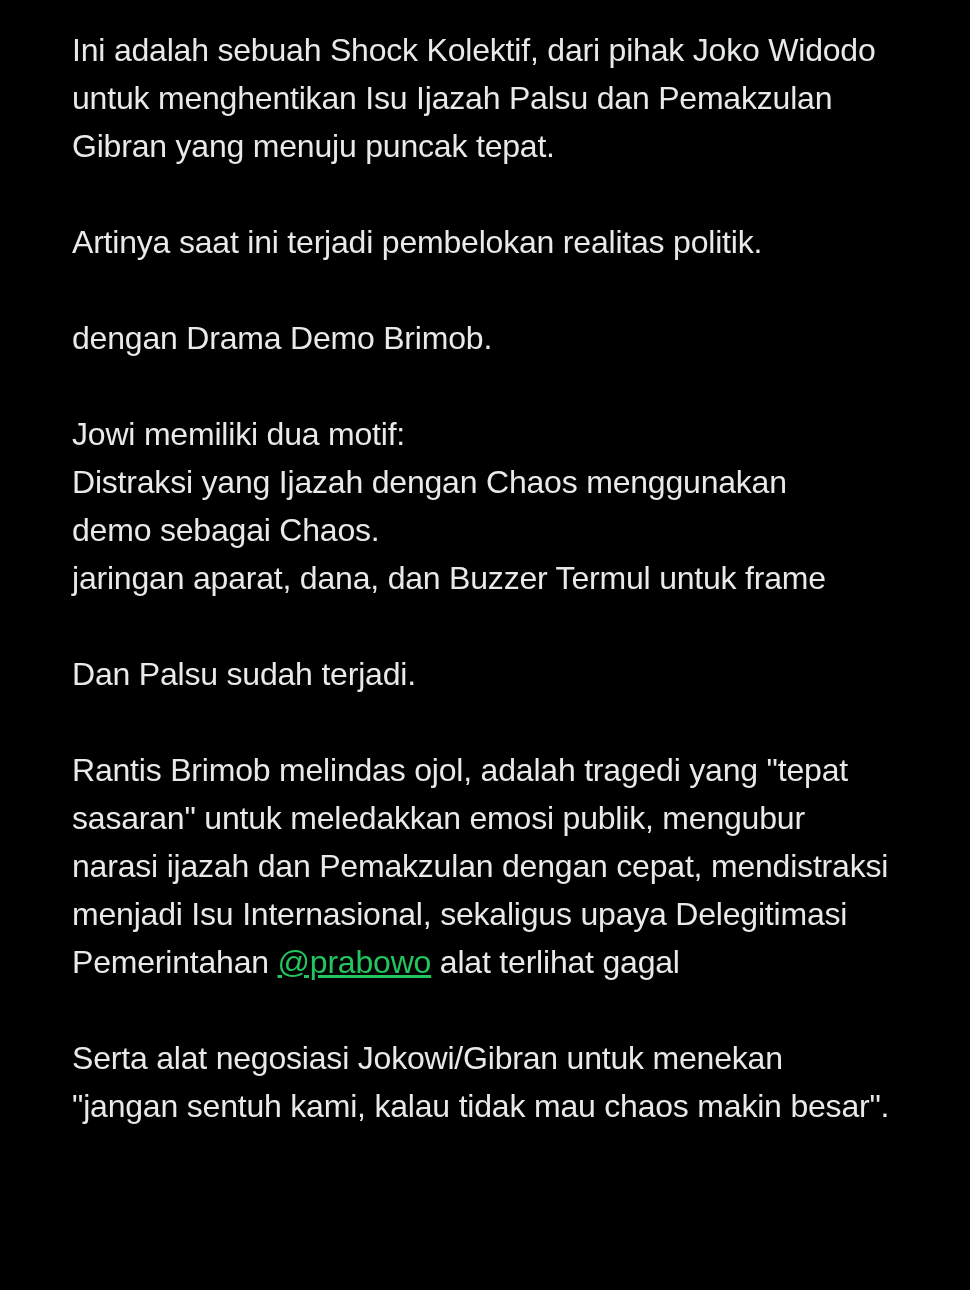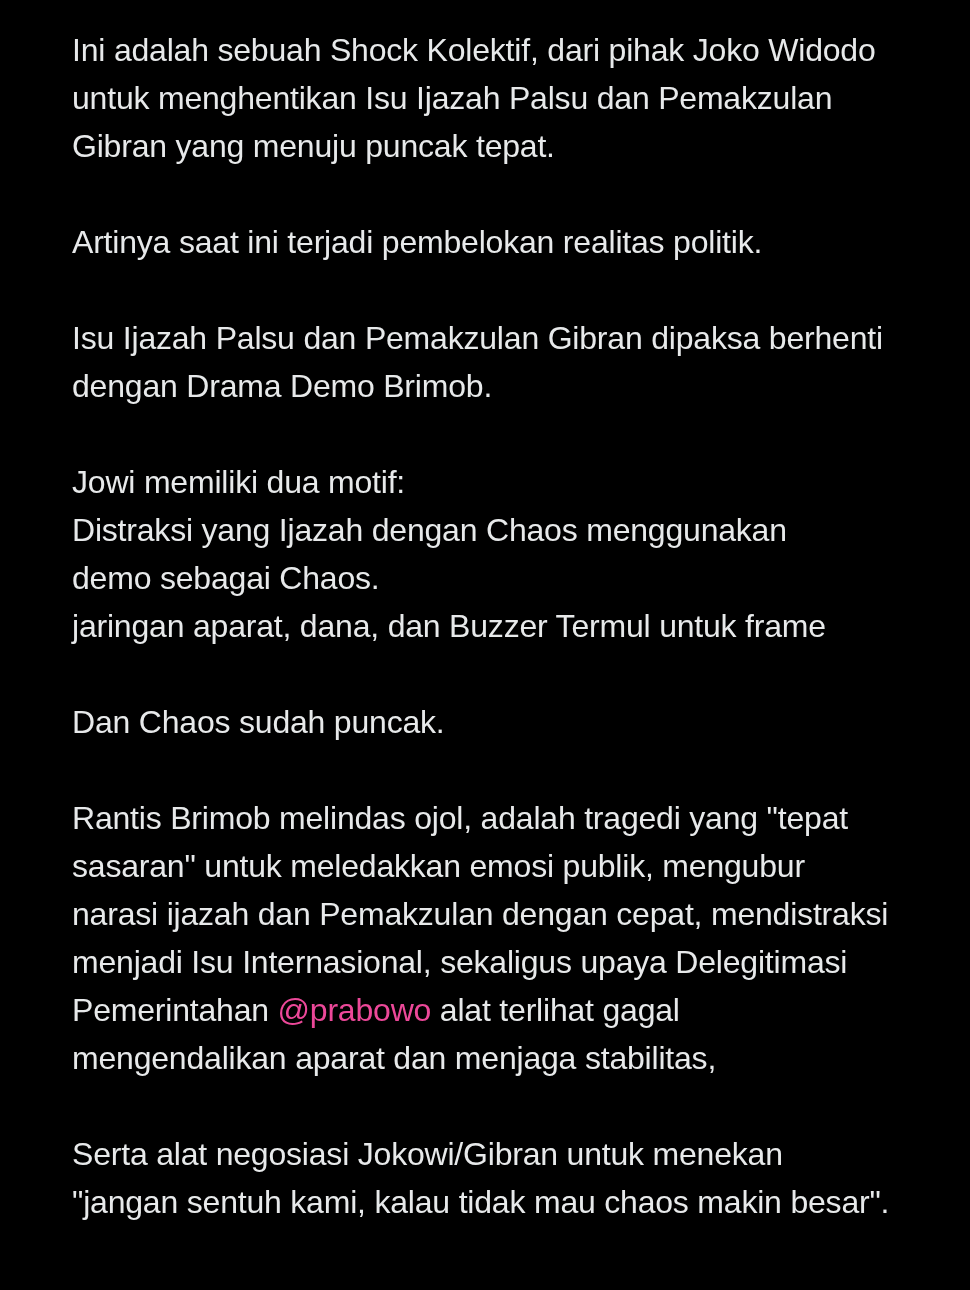--- a/index.html
+++ b/index.html
@@ -39,37 +39,35 @@
 <div class="post-text" style="color: rgb(231, 233, 234);">
     <div class="post-paragraph">
       <div class="text-line">Ini adalah sebuah Shock Kolektif, dari pihak Joko Widodo</div>
       <div class="text-line">untuk menghentikan Isu Ijazah Palsu dan Pemakzulan</div>
       <div class="text-line">Gibran yang menuju puncak tepat.</div>
     </div>
     <div class="post-paragraph">
       <div class="text-line">Artinya saat ini terjadi pembelokan realitas politik.</div>
     </div>
     <div class="post-paragraph">
-      <div class="text-line">Isu Ijazah Palsu dan Pemakzulan Gibran dipaksa berhenti</div>
       <div class="text-line">dengan Drama Demo Brimob.</div>
     </div>
     <div class="post-paragraph">
       <div class="text-line">Jowi memiliki dua motif:</div>
       <div class="text-line">Distraksi yang Ijazah dengan Chaos menggunakan</div>
       <div class="text-line">demo sebagai Chaos.</div>
       <div class="text-line">jaringan aparat, dana, dan Buzzer Termul untuk frame</div>
     </div>
     <div class="post-paragraph">
-      <div class="text-line">Dan Chaos sudah puncak.</div>
+      <div class="text-line">Dan Palsu sudah terjadi.</div>
     </div>
     <div class="post-paragraph">
       <div class="text-line">Rantis Brimob melindas ojol, adalah tragedi yang "tepat</div>
       <div class="text-line">sasaran" untuk meledakkan emosi publik, mengubur</div>
       <div class="text-line">narasi ijazah dan Pemakzulan dengan cepat, mendistraksi</div>
       <div class="text-line">menjadi Isu Internasional, sekaligus upaya Delegitimasi</div>
-      <div class="text-line"><span>Pemerintahan </span><span class="mention-link" style="color: #ec4899;">@prabowo</span><span> alat terlihat gagal</span></div>
-      <div class="text-line">mengendalikan aparat dan menjaga stabilitas,</div>
+      <div class="text-line"><span>Pemerintahan </span><span class="mention-link" style="color: #22c55e; text-decoration: underline;">@prabowo</span><span> alat terlihat gagal</span></div>
     </div>
     <div class="post-paragraph">
       <div class="text-line">Serta alat negosiasi Jokowi/Gibran untuk menekan</div>
       <div class="text-line">"jangan sentuh kami, kalau tidak mau chaos makin besar".</div>
     </div>
   </div>
 
 </body></html>

